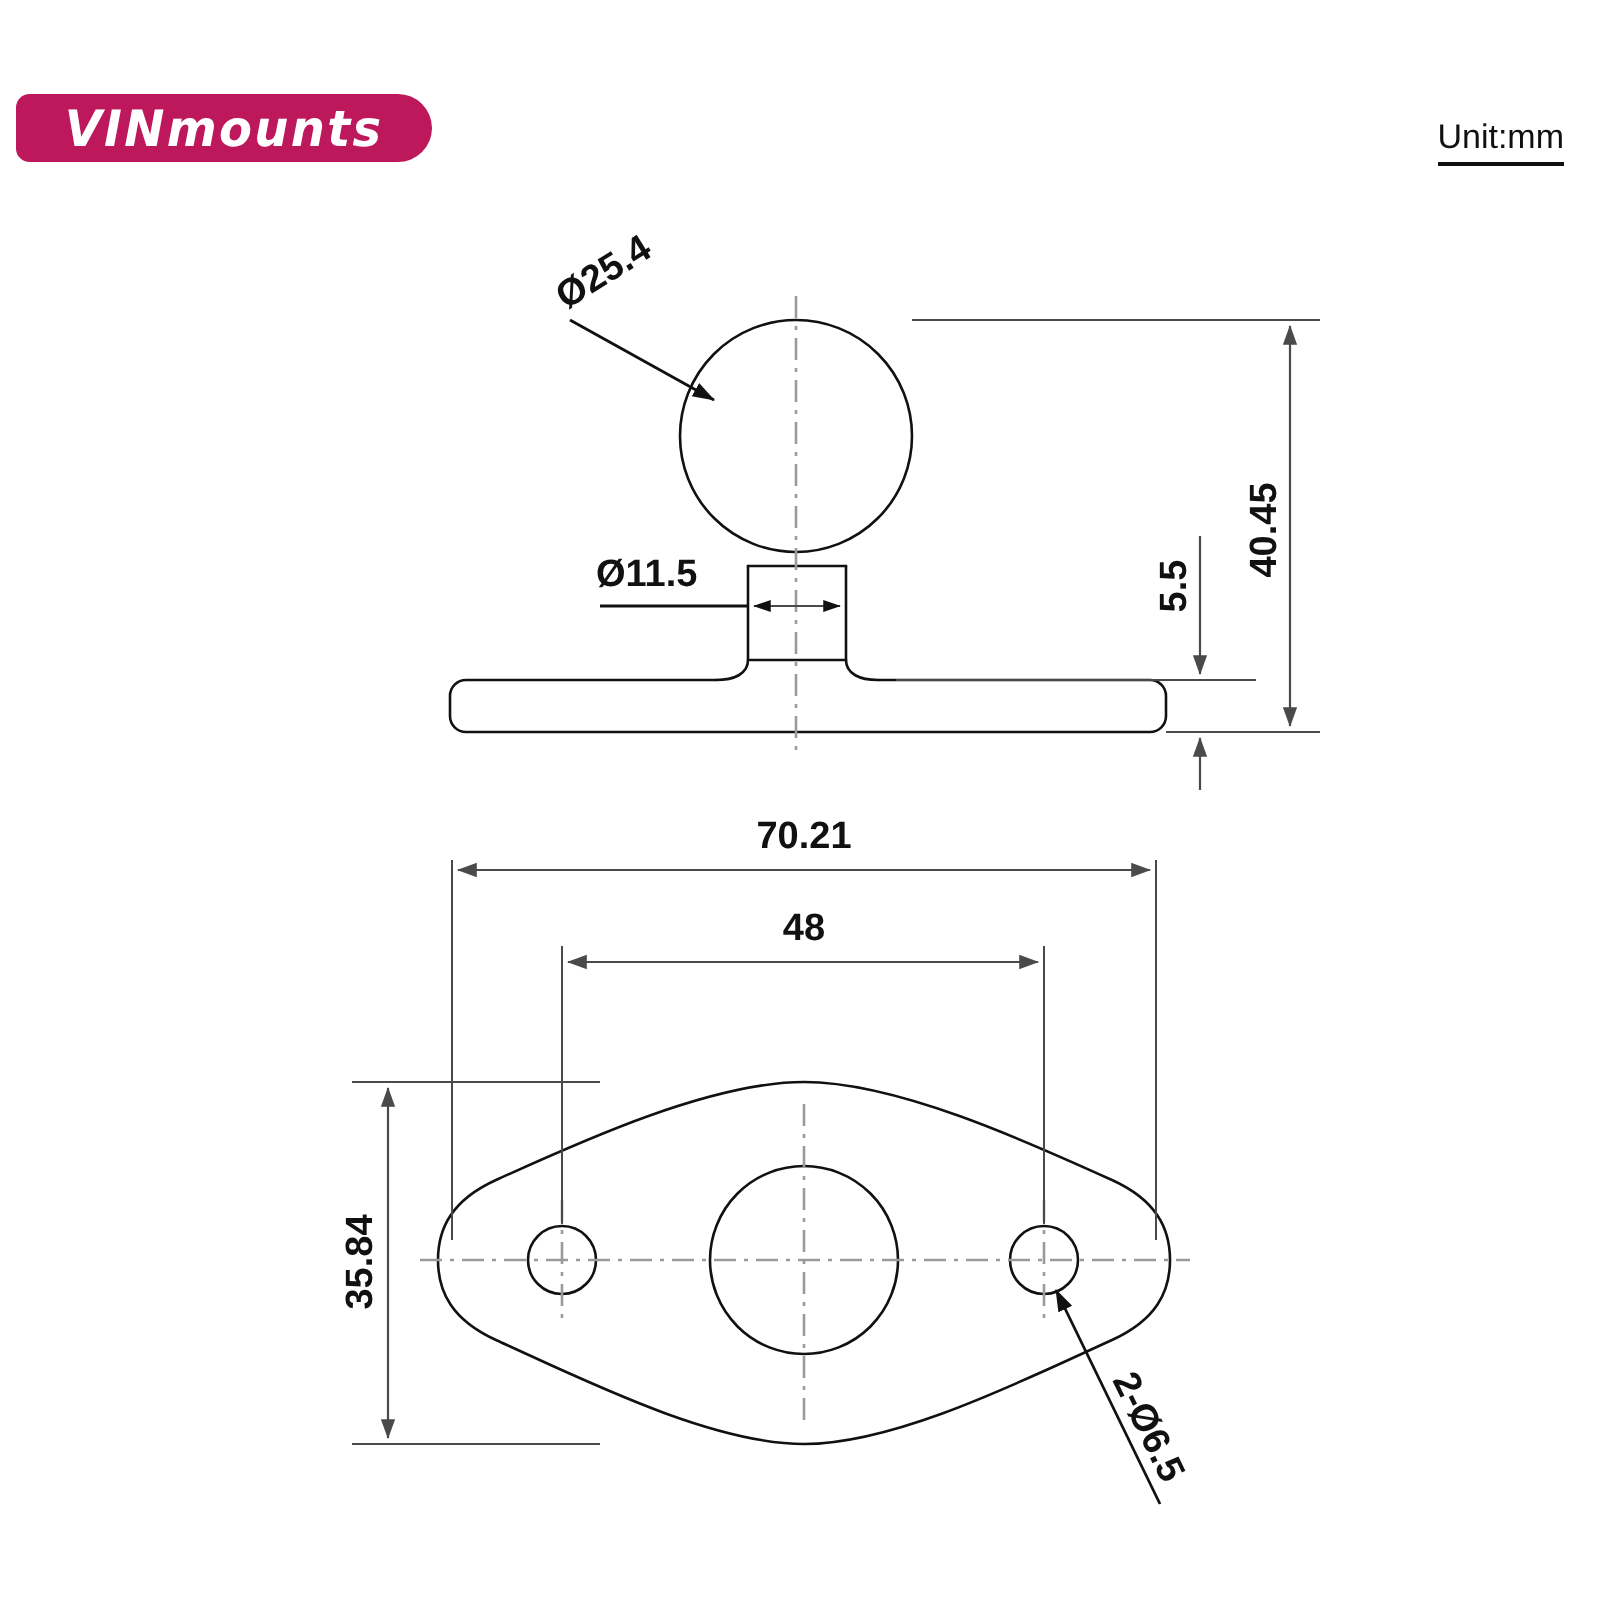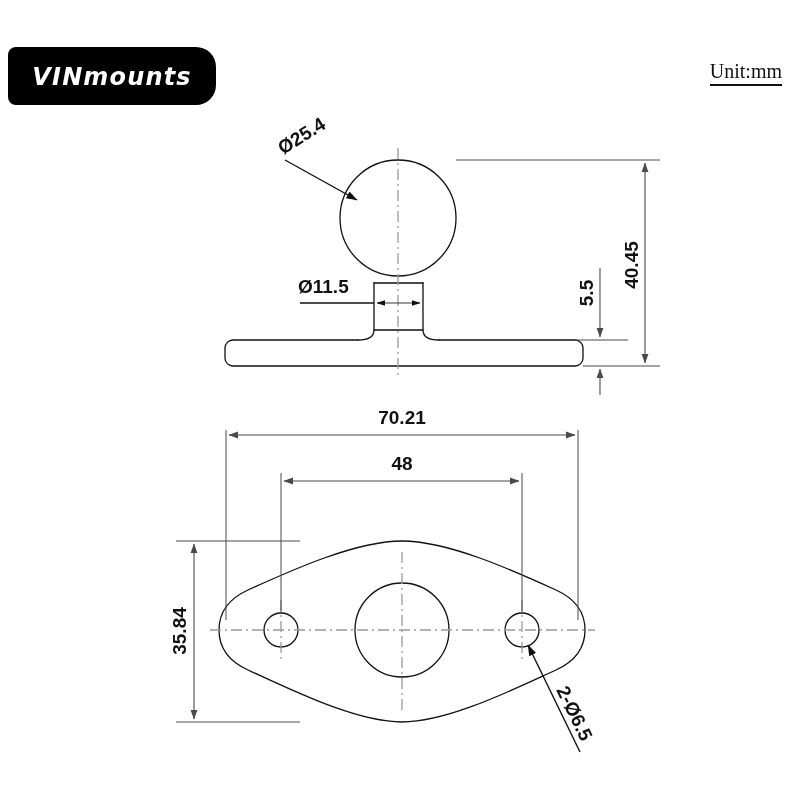--- a/index.html
+++ b/index.html
@@ -18,42 +18,42 @@
     position: absolute;
     inset: 0;
     width: 800px;
     height: 800px;
   }
   .logo-badge {
     position: absolute;
     left: 8px;
     top: 47px;
     width: 208px;
-    height: 58px;
-    background: #000000;
+    height: 34px;
+    background: #be185d;
     border-radius: 8px 20px 20px 8px;
     display: flex;
     align-items: center;
     justify-content: center;
   }
   .logo-text {
     color: #ffffff;
     font-family: "DejaVu Sans", sans-serif;
     font-weight: 700;
     font-style: italic;
     font-size: 25px;
     letter-spacing: 1.2px;
     transform: scaleX(0.96);
   }
   .unit-label {
     position: absolute;
     right: 18px;
     top: 60px;
-    font-family: Liberation Serif, serif;
-    font-size: 20px;
+    font-family: Liberation Sans, sans-serif;
+    font-size: 17px;
     color: #111111;
     border-bottom: 2px solid #111111;
     padding-bottom: 2px;
     line-height: 1.1;
   }
   svg text {
     font-family: "Liberation Sans", sans-serif;
     fill: #111111;
   }
   .dim-text {

